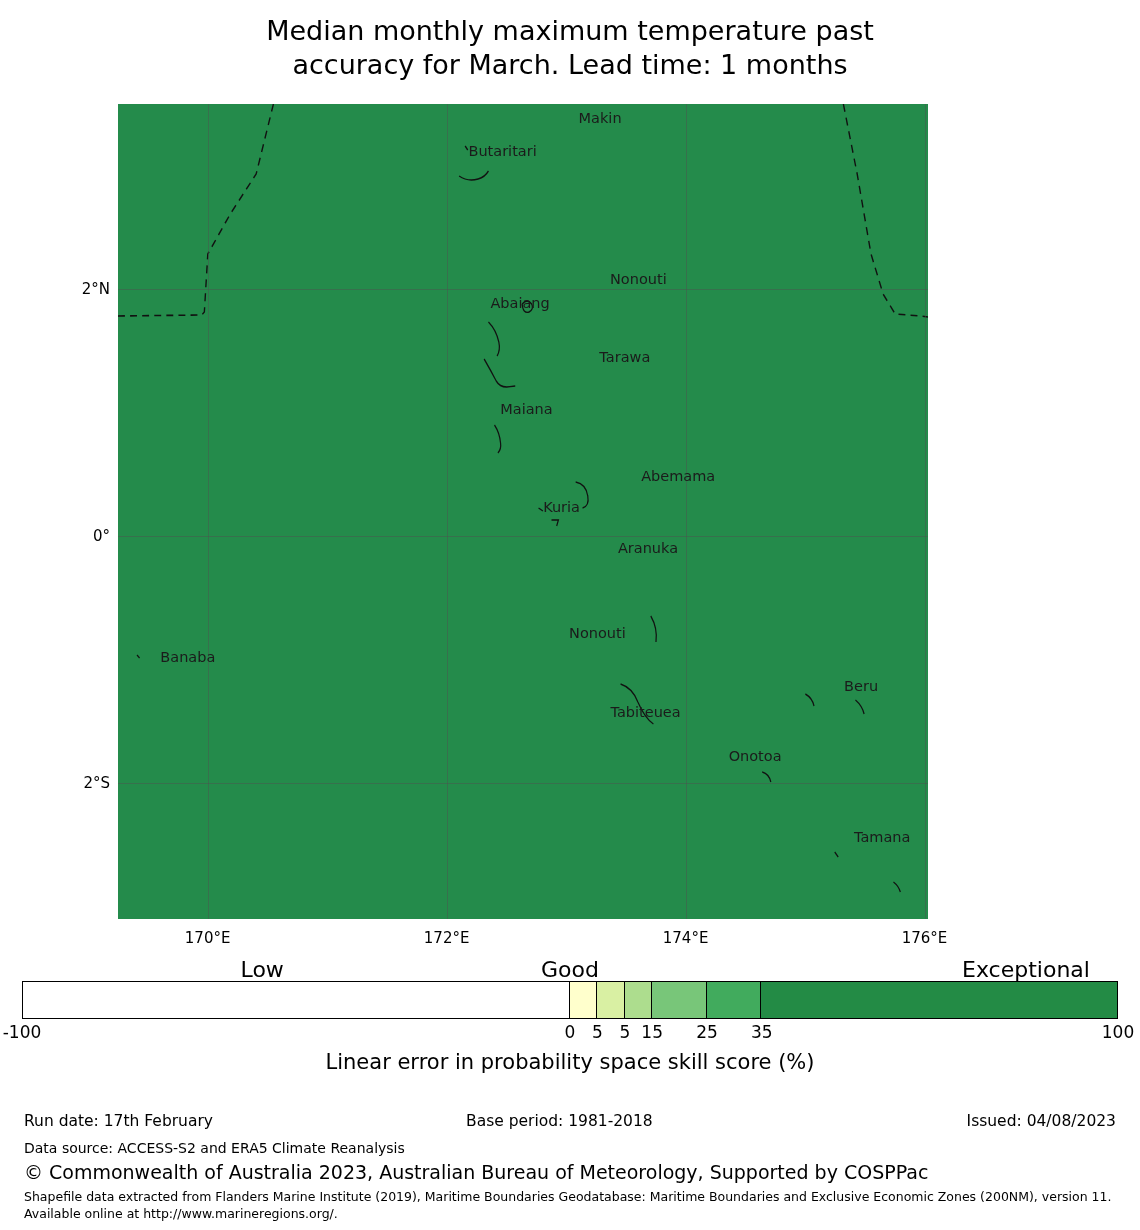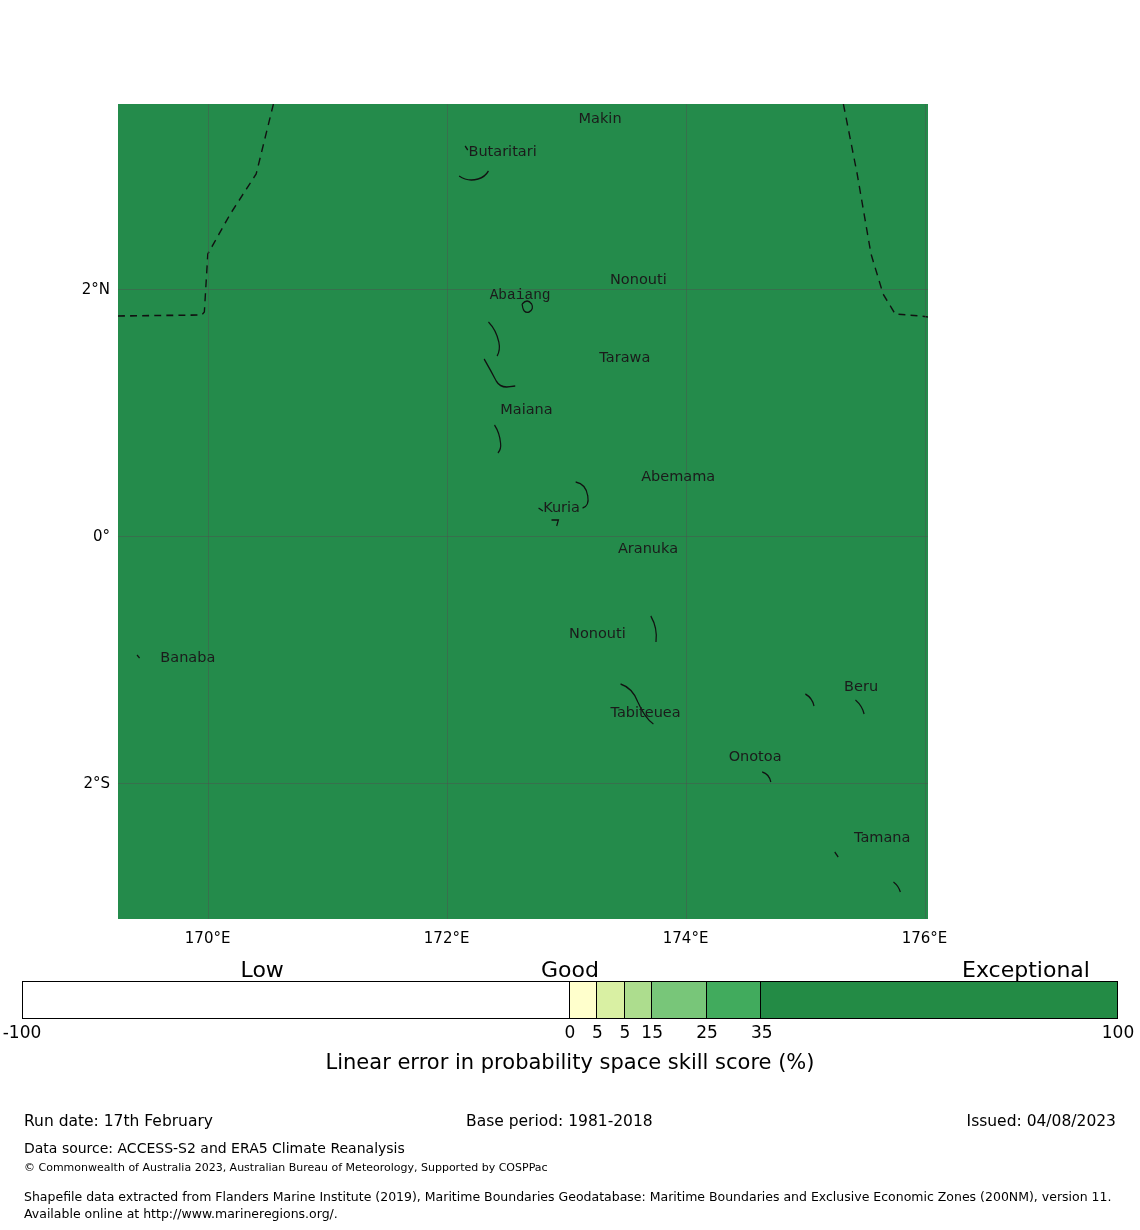--- a/index.html
+++ b/index.html
@@ -137,34 +137,36 @@
 
   
   .footer-row {
     position: absolute;
     font-size: 15.5px;
   }
   #run-date   { left: 24px;  top: 1112px; }
   #base-period{ left: 466px; top: 1112px; }
   #issued     { right: 24px; top: 1112px; font-size: 15.5px; }
   #data-source{ left: 24px;  top: 1140px; font-size: 14px; }
-  #copyright  { left: 24px;  top: 1161px; font-size: 11px; }
+  #copyright  { left: 24px;  top: 1161px; font-size: 19px; }
   #shapefile  {
     position: absolute;
     left: 24px;
     top: 1188px;
     width: 1105px;
     font-size: 12.5px;
     line-height: 17px;
   }
 </style>
 </head>
 <body>
 
 <div class="title">
+  <span class="line">Median monthly maximum temperature past</span>
+  <span class="line">accuracy for March. Lead time: 1 months</span>
 </div>
 
 <div id="map-wrap">
   <div id="map-area">
     <svg class="overlay" viewBox="0 0 938 815" preserveAspectRatio="none">
 
       <path d="M 0 212 L 97 211 L 100 208 L 104 150 L 130 110 L 160 70 L 180 0" fill="none" stroke="#111" stroke-width="1.6" stroke-dasharray="8,6"></path>
 
       <path d="M 840 0 L 856 70 L 872 150 L 886 190 L 900 210 L 930 212 L 938 213" fill="none" stroke="#111" stroke-width="1.6" stroke-dasharray="8,6"></path>
 
@@ -189,21 +191,21 @@
   <div class="gridline-v" style="left: 89.6178px;"></div>
       <div class="gridline-v" style="left: 328.599px;"></div>
       <div class="gridline-v" style="left: 567.58px;"></div>
       <div class="gridline-v" style="left: 806.561px;"></div>
       <div class="gridline-h" style="top: 185.227px;"></div>
       <div class="gridline-h" style="top: 432.197px;"></div>
       <div class="gridline-h" style="top: 679.167px;"></div>
       <div class="island-label" style="left: 482.089px; top: 14.053px;">Makin</div>
       <div class="island-label" style="left: 384.581px; top: 46.9242px;">Butaritari</div>
       <div class="island-label" style="left: 520.352px; top: 174.583px;">Nonouti</div>
-      <div class="island-label" style="left: 402.115px; top: 191px; font-family: Liberation Mono, monospace;">Abaiang</div>
+      <div class="island-label" style="left: 402.115px; top: 199px;">Abaiang</div>
       <div class="island-label" style="left: 506.818px; top: 253.144px;">Tarawa</div>
       <div class="island-label" style="left: 408.504px; top: 304.712px;">Maiana</div>
       <div class="island-label" style="left: 560.199px; top: 371.689px;">Abemama</div>
       <div class="island-label" style="left: 443.572px; top: 402.561px;">Kuria</div>
       <div class="island-label" style="left: 530px; top: 444.492px;">Aranuka</div>
       <div class="island-label" style="left: 69.8471px; top: 553.212px;">Banaba</div>
       <div class="island-label" style="left: 479.394px; top: 528.515px;">Nonouti</div>
       <div class="island-label" style="left: 527.58px; top: 607.962px;">Tabiteuea</div>
       <div class="island-label" style="left: 743.103px; top: 582.083px;">Beru</div>
       <div class="island-label" style="left: 858.797px; top: 618.606px;">Nikunau</div>

